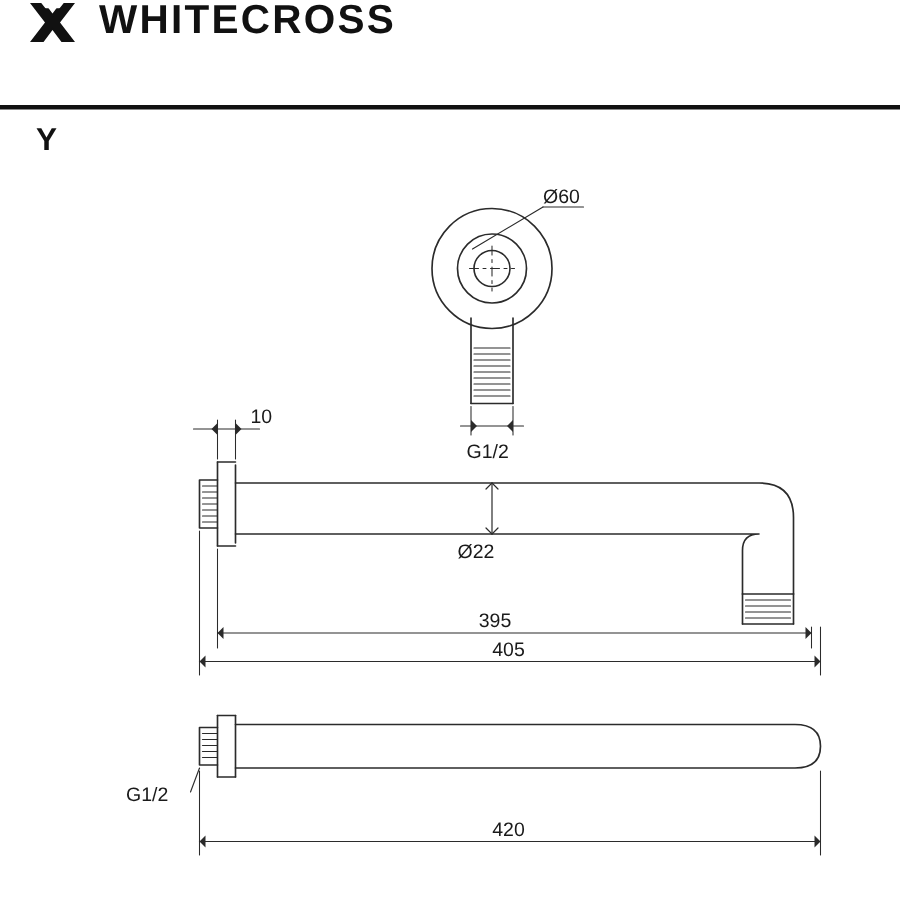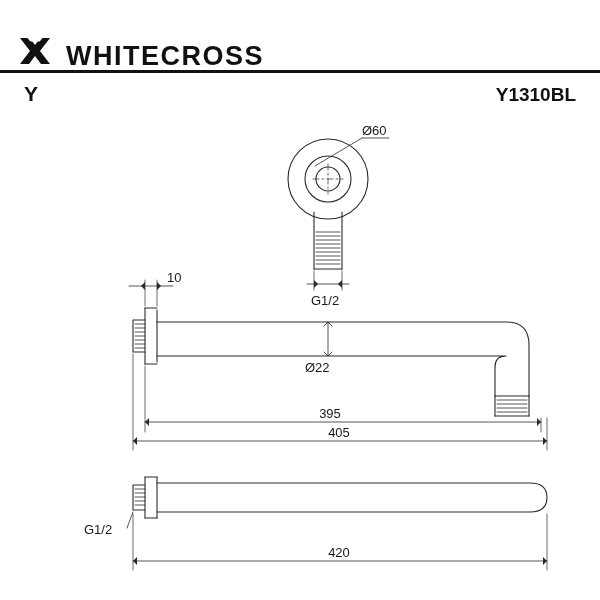--- a/index.html
+++ b/index.html
@@ -23,21 +23,21 @@
   }
 
   
   .header {
     position: absolute;
     left: 0;
     top: 0;
     width: 600px;
     height: 70px;
     display: flex;
-    align-items: flex-end;
+    align-items: flex-start;
     padding-left: 18px;
     box-sizing: border-box;
   }
   .logo-mark {
     width: 34px;
     height: 34px;
     position: relative;
     flex: 0 0 auto;
     margin-right: 14px;
   }
@@ -113,21 +113,20 @@
         <rect x="1.5" y="0.5" width="31" height="5" fill="#ffffff"></rect>
         <path d="M2 2 L9.5 2 L17 11.5 L24.5 2 L32 2 L22 15 L32 28 L24.5 28 L17 18.5 L9.5 28 L2 28 L12 15 Z" fill="#111111"></path>
       </svg>
     </div>
     <div class="brand-name">WHITECROSS</div>
   </div>
   <div class="header-rule"></div>
 
   <div class="title-row">
     <div class="series-label">Y</div>
-    <div class="model-code">Y1310BL</div>
   </div>
 
   <div class="canvas">
     <svg class="drawing" viewBox="0 0 600 486">
       <g fill="none" stroke="#2b2b2b" stroke-width="1.1" stroke-linecap="round" stroke-linejoin="round">
 
         <g>
 
           <circle cx="311" cy="65" r="40"></circle>
 

